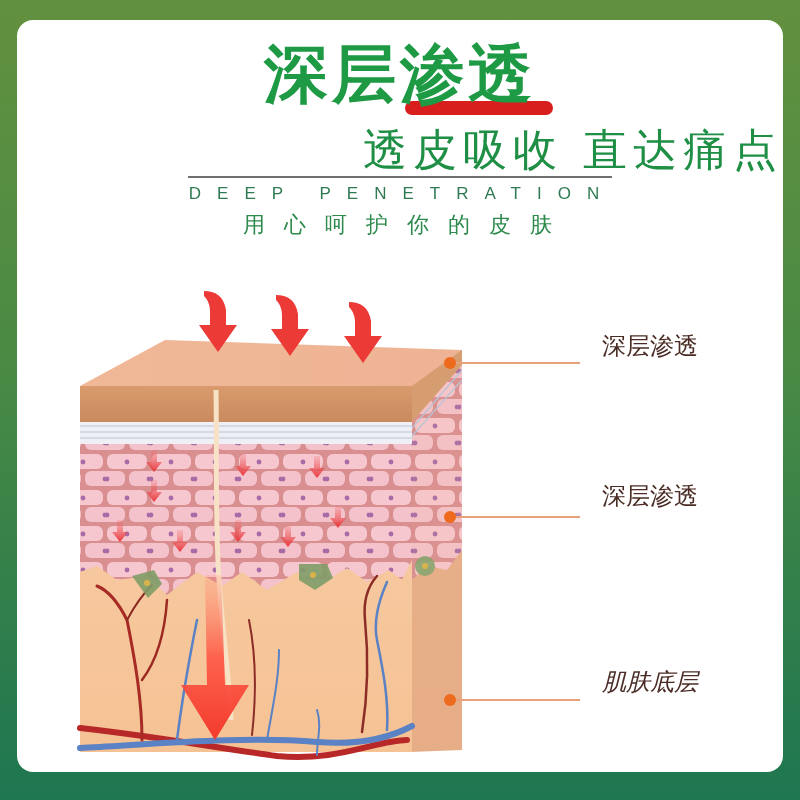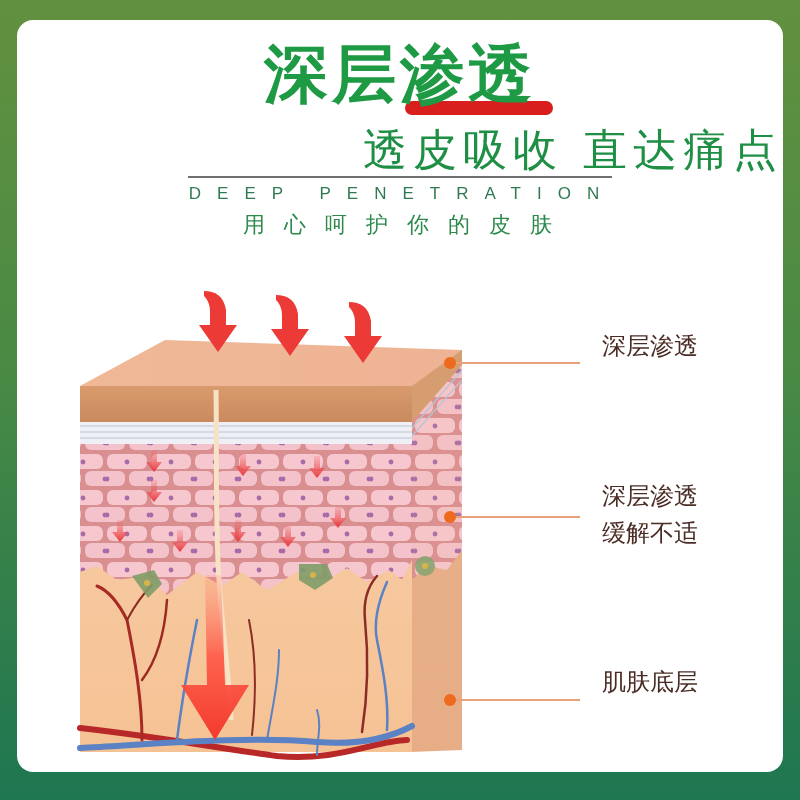--- a/index.html
+++ b/index.html
@@ -172,24 +172,23 @@
     <div class="label" style="left:543px; top:308px;">
       <div>深层渗透</div>
     </div>
   </div>
 
   <div class="callout">
     <div class="callout-line" style="left:433px; top:496px; width:130px;"></div>
     <div class="callout-dot" style="left:427px; top:491px;"></div>
     <div class="label" style="left:543px; top:458px;">
       <div>深层渗透</div>
-      <div>缓解不适</div>
     </div>
   </div>
 
   <div class="callout">
     <div class="callout-line" style="left:433px; top:679px; width:130px;"></div>
     <div class="callout-dot" style="left:427px; top:674px;"></div>
-    <div class="label" style="left:543px; top:644px;">
+    <div class="label" style="left:543px; top:644px;font-style:italic;">
       <div>肌肤底层</div>
     </div>
   </div>
 </div>
 
 </body></html>

